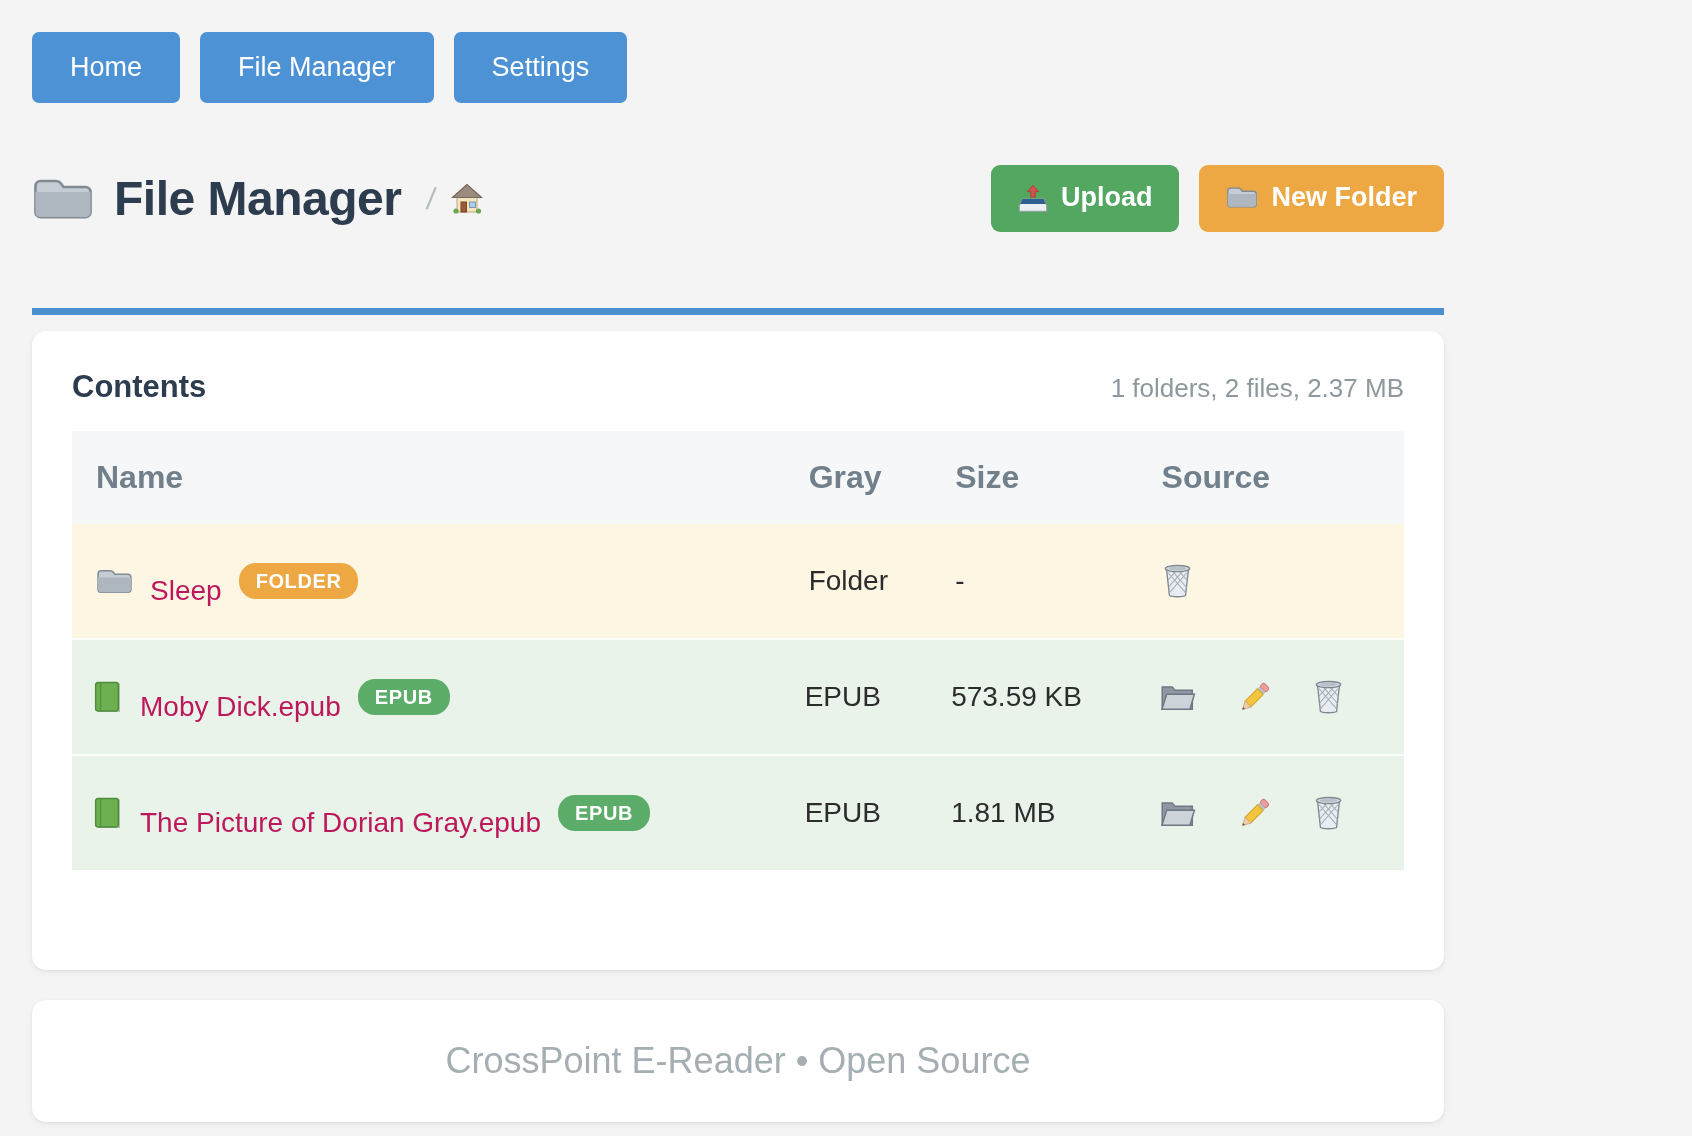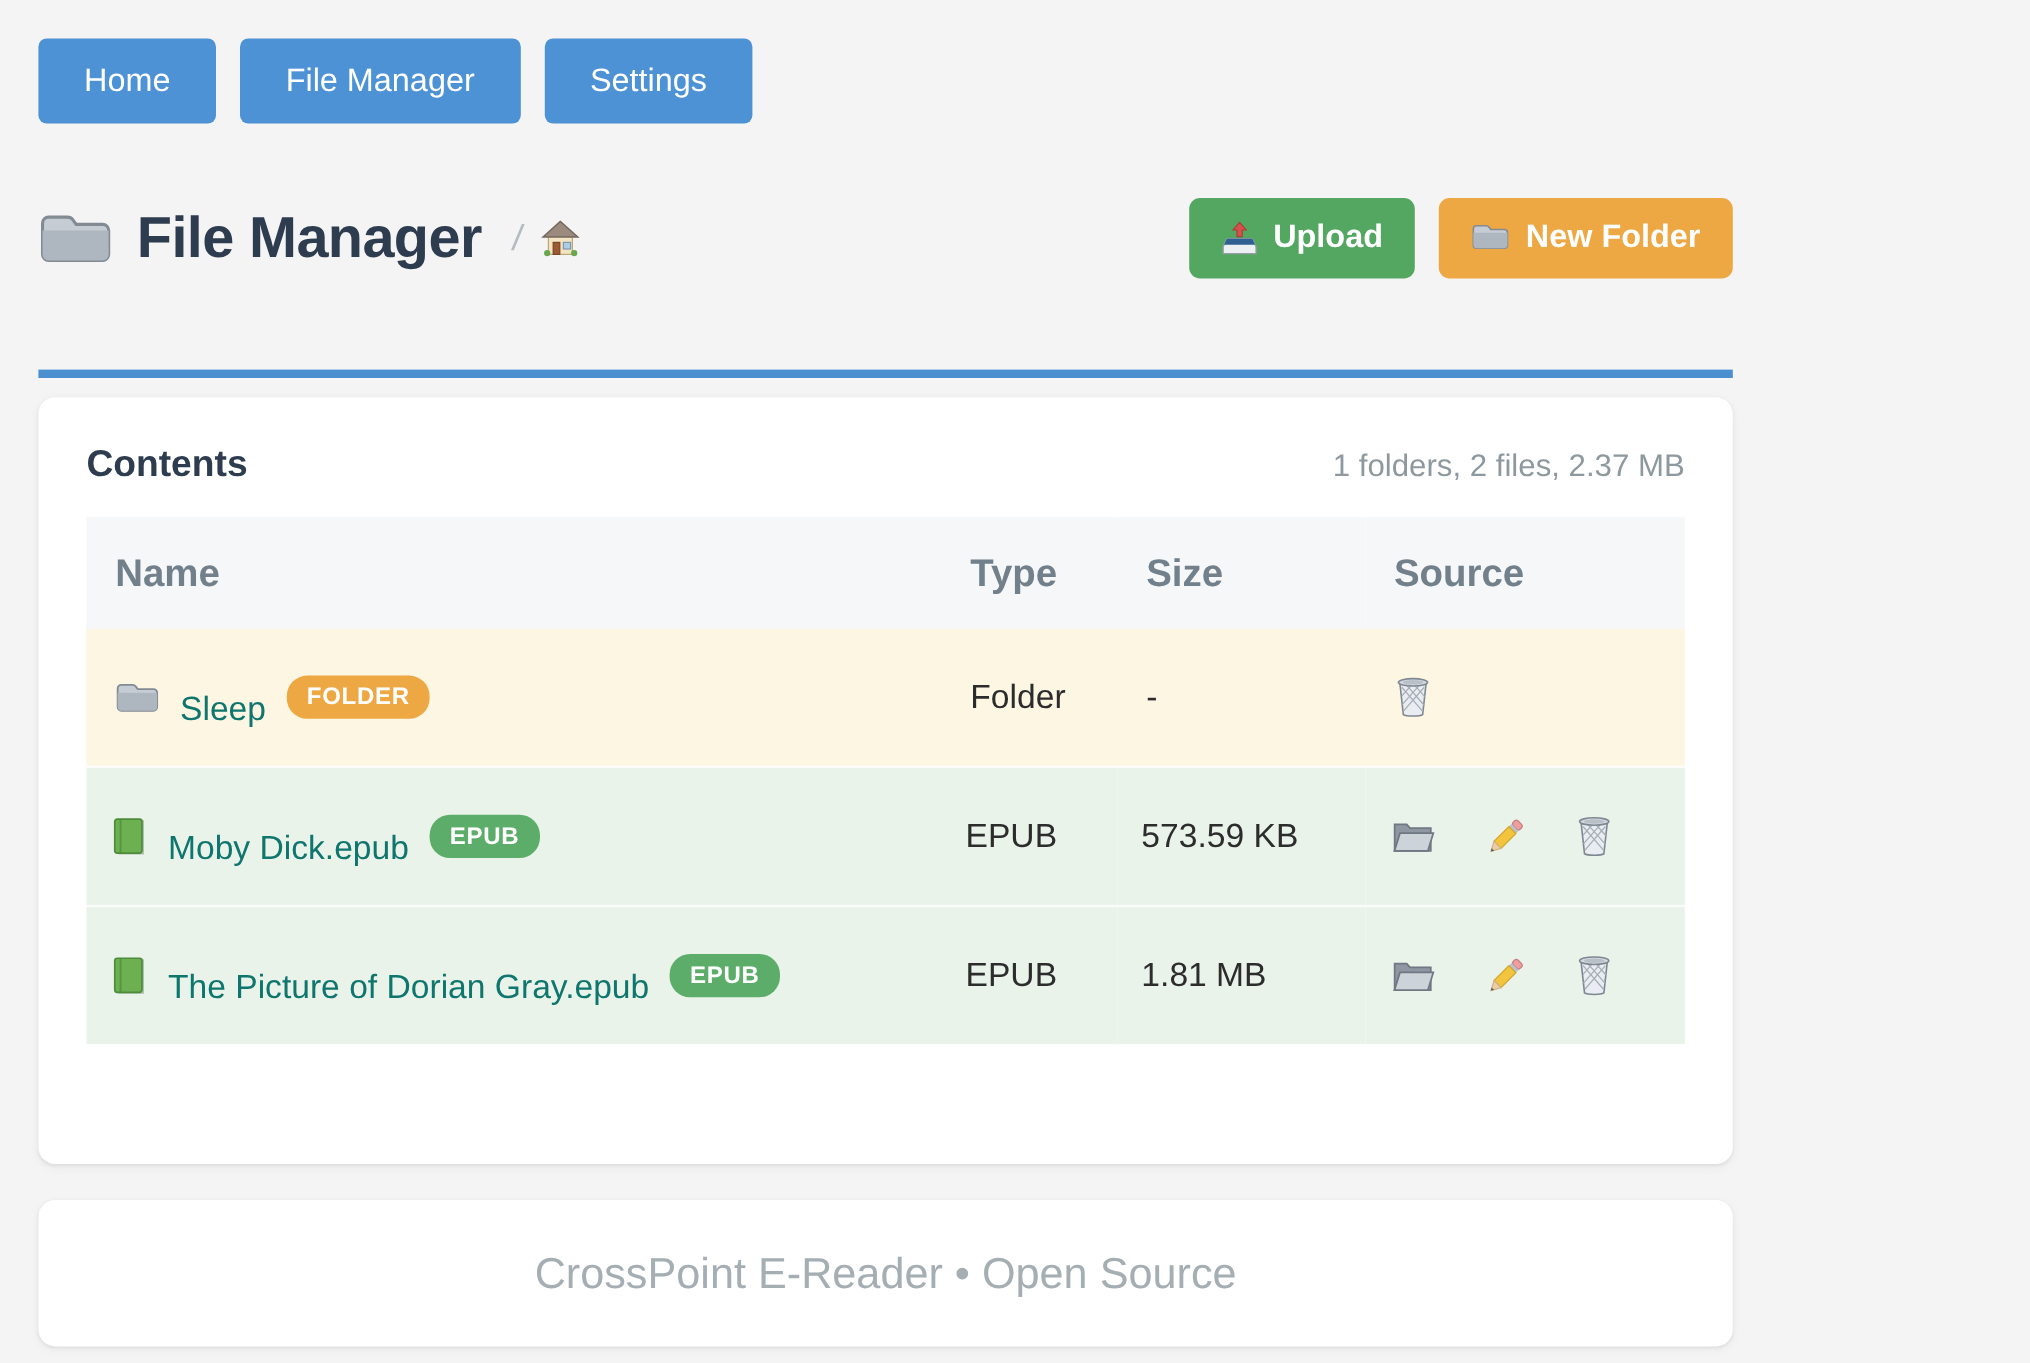--- a/index.html
+++ b/index.html
@@ -46,21 +46,21 @@
   
   table{width:100%;border-collapse:collapse;table-layout:fixed;}
   col.c-name{width:53.5%}col.c-type{width:11%}col.c-size{width:15.5%}col.c-actions{width:20%}
   thead th{background:#f6f7f9;text-align:left;color:#71808a;
     font-size:32px;font-weight:700;padding:28px 24px;}
   td{padding:31px 24px;font-size:28px;color:#2c2c2c;vertical-align:middle;}
   tbody tr+tr td{border-top:2px solid rgba(255,255,255,.75);padding-left:20px;}
   .row-folder td{background:#fdf6e3;}
   .row-epub td{background:#e9f3ea;}
   .name-cell{display:flex;align-items:center;gap:17px;color:#2e3b49;}
-  .name-text{color:#0f766e;text-decoration:none;margin-top:20px;}
+  .name-text{color:#be185d;text-decoration:none;margin-top:20px;}
   .badge{color:#fff;font-weight:700;font-size:20px;letter-spacing:.6px;
     padding:8px 17px;border-radius:17px;line-height:1;white-space:nowrap;}
   .badge-folder{background:#eda843;}
   .badge-epub{background:#5bad69;}
   .actions-cell{display:flex;align-items:center;gap:40px;}
   .action-btn{background:none;border:none;padding:0;margin:0;cursor:pointer;line-height:0;}
 
   
   .footer-card{margin-top:30px;padding:40px;text-align:center;
     font-size:36px;color:#a5aeb3;}
@@ -147,21 +147,21 @@
     <table>
       <colgroup>
           <col class="c-name">
           <col class="c-type">
           <col class="c-size">
           <col class="c-actions">
         </colgroup>
       <thead>
         <tr>
           <th>Name</th>
-          <th>Type</th>
+          <th>Gray</th>
           <th>Size</th>
           <th>Source</th>
         </tr>
       </thead>
       <tbody>
 
         <tr class="row-folder">
           <td>
             <span class="name-cell">
               <span class="icon i-name-folder">

